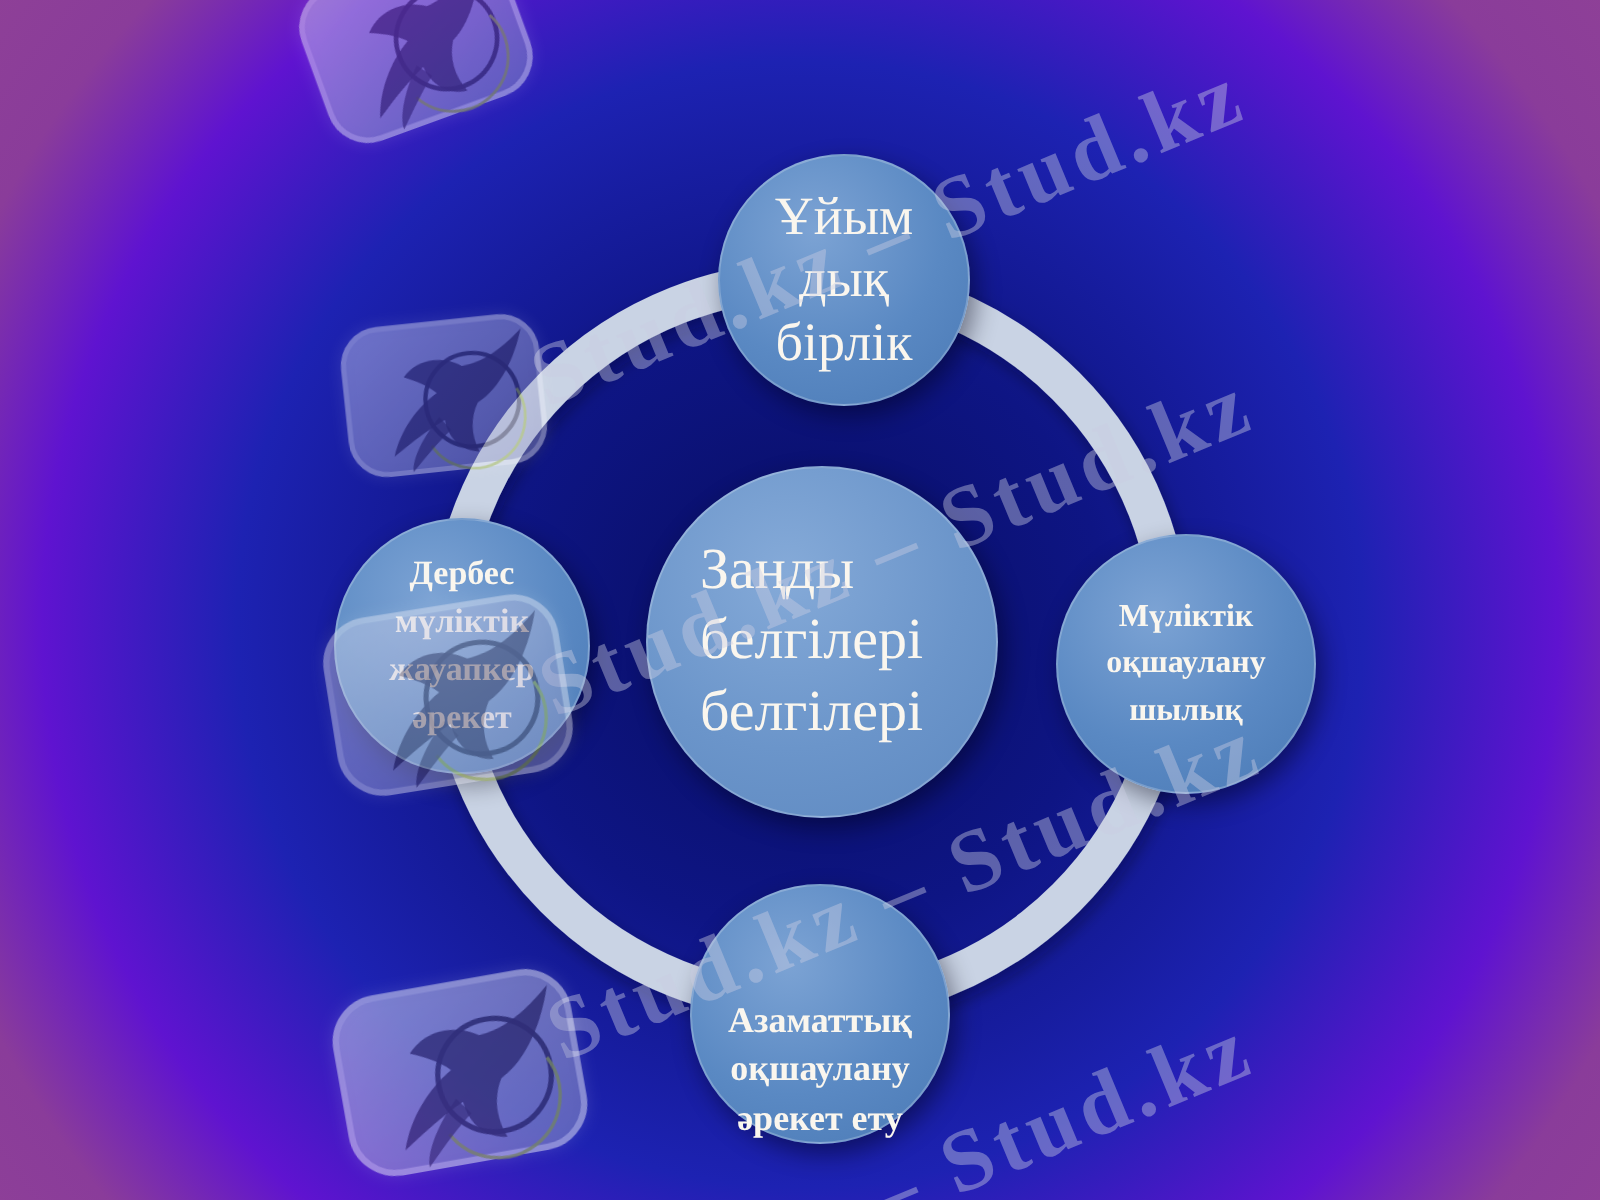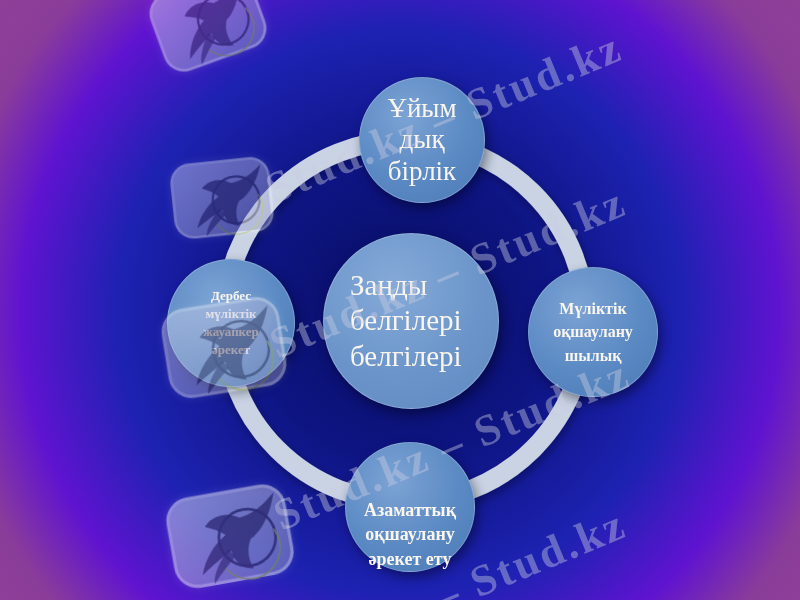--- a/index.html
+++ b/index.html
@@ -32,21 +32,21 @@
   .node-center{
     left:323px;top:233px;width:174px;height:174px;
     background:radial-gradient(circle at 40% 30%, #85aad8 0%, #6b95ca 55%, #5d88c0 100%);
     font-size:29px;line-height:1.22;
     justify-content:flex-start;text-align:left;
   }
   .node-center .node-text{padding-left:26px;}
   .node-top{left:359px;top:77px;width:124px;height:124px;font-size:27px;line-height:1.15;}
   .node-right{left:528px;top:267px;width:128px;height:128px;font-size:16px;line-height:1.45;font-weight:bold;}
   .node-bottom{left:345px;top:442px;width:128px;height:128px;font-size:18px;line-height:1.35;font-weight:bold;align-items:flex-end;}
-  .node-left{left:167px;top:259px;width:126px;height:126px;font-size:13px;line-height:1.4;font-weight:bold;}
+  .node-left{left:167px;top:259px;width:126px;height:126px;font-size:17px;line-height:1.4;font-weight:bold;}
   .watermark{
     position:absolute;z-index:4;
     left:0;top:0;
     font-family:"Liberation Serif","DejaVu Serif",serif;
     font-weight:bold;
     font-size:44px;
     letter-spacing:3px;
     white-space:nowrap;
     color:rgba(202,206,226,0.42);
     transform-origin:0 50%;

